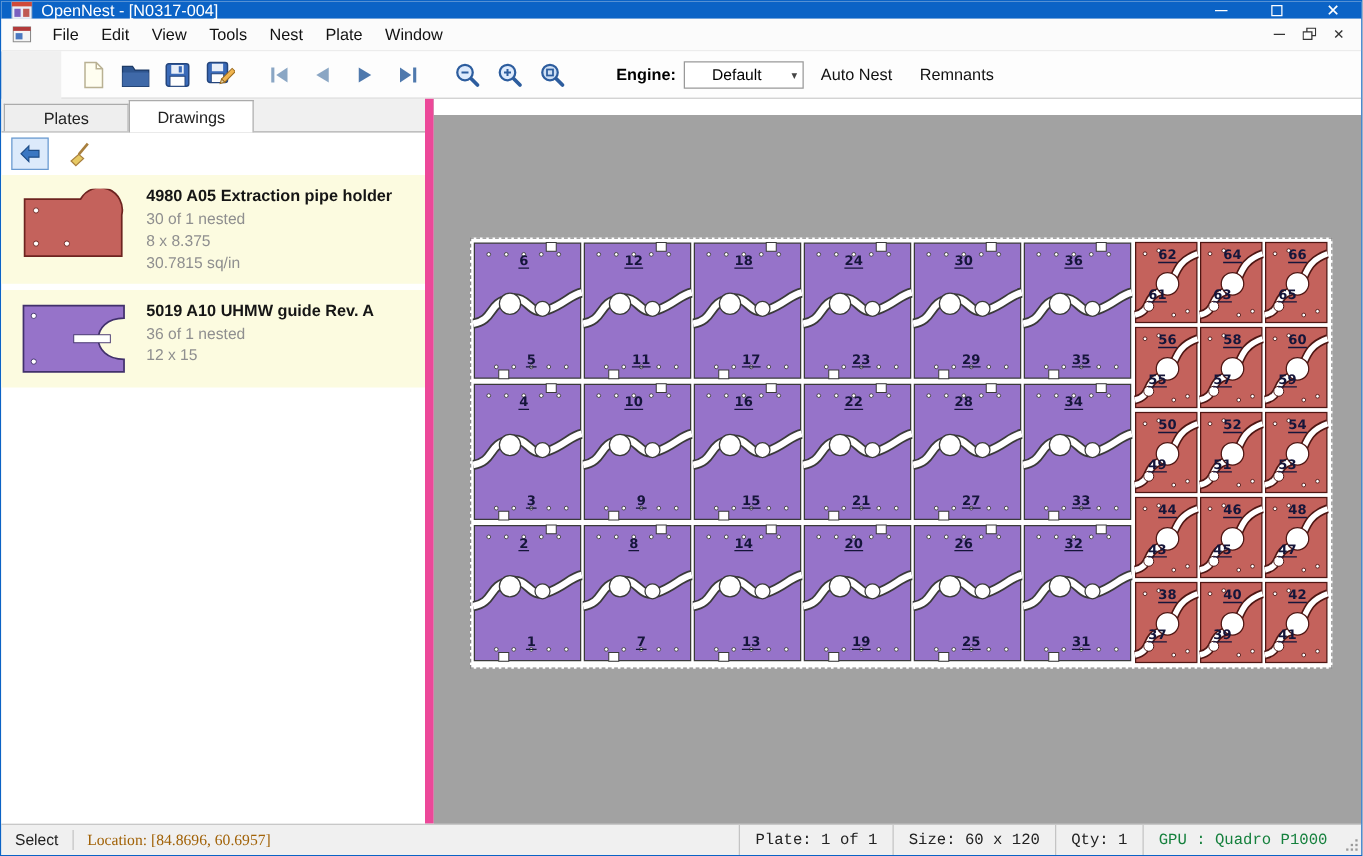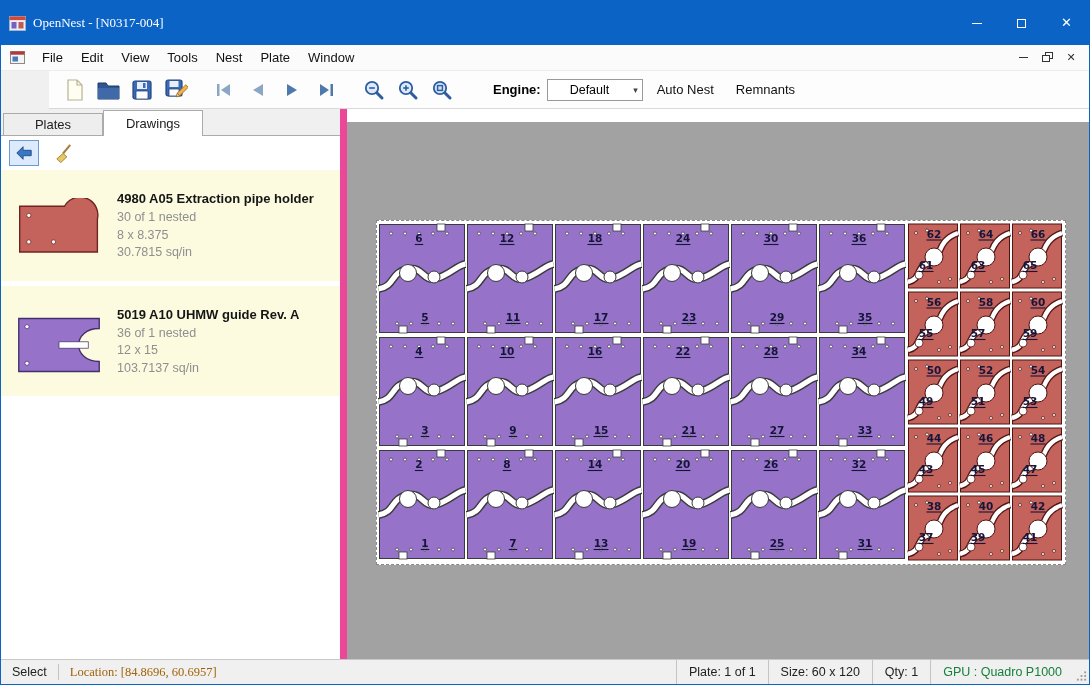--- a/index.html
+++ b/index.html
@@ -1,20 +1,20 @@
 <!DOCTYPE html>
 <html><head>
 <meta charset="utf-8">
 <style>
   html,body{margin:0;padding:0;background:#c9c9c9;}
   *{box-sizing:border-box;}
   .window{width:1090px;height:685px;border:1px solid #0b63c6;background:#f0f0f0;
     font-family:"Liberation Sans",sans-serif;display:flex;flex-direction:column;overflow:hidden;}
   
-  .titlebar{height:44px;background:#0b63c6;color:#fff;display:flex;align-items:center;flex:0 0 auto;font-family:Liberation Serif, serif;}
+  .titlebar{height:14px;background:#0b63c6;color:#fff;display:flex;align-items:center;flex:0 0 auto;}
   .app-icon{margin:0 7px 0 8px;display:flex;}
   .title-text{font-size:13px;}
   .win-btns{margin-left:auto;display:flex;height:100%;}
   .win-btn{width:45px;height:100%;display:flex;align-items:center;justify-content:center;color:#fff;font-size:13px;}
   .glyph-min{width:10px;height:1px;background:#fff;display:block;}
   .glyph-max{width:9px;height:9px;border:1px solid #fff;display:block;}
   
   .menubar{height:26px;background:#fbfbfb;border-bottom:1px solid #ececec;display:flex;align-items:center;font-size:13px;color:#111;flex:0 0 auto;}
   .mdi-doc{margin:0 8px 0 9px;display:flex;}
   .menu-item{padding:4px 9px;}
@@ -34,39 +34,39 @@
   .main{flex:1;display:flex;min-height:0;}
   .sidebar{width:346px;background:#f0f0f0;border-right:7px solid #ec4899;display:flex;flex-direction:column;}
   .tabstrip{height:26px;display:flex;align-items:flex-end;padding-left:2px;position:relative;z-index:2;}
   .tab{min-width:100px;text-align:center;font-size:13px;border:1px solid #ababab;border-bottom:none;background:#eeeeee;height:22px;line-height:22px;color:#222;}
   .tab.active{background:#fff;height:26px;line-height:25px;margin-bottom:-1px;margin-top:18px;}
   .panel{flex:1;background:#fff;border-top:1px solid #ababab;display:flex;flex-direction:column;min-height:0;}
   .panel-tools{height:34px;display:flex;align-items:center;gap:10px;padding:4px 8px;}
   .ptool{width:30px;height:26px;display:flex;align-items:center;justify-content:center;}
   .ptool.sel{border:1px solid #6a9ad0;background:#dceafb;}
   .drawing-list{display:flex;flex-direction:column;}
-  .drawing-item{display:flex;gap:8px;background:#fcfbe0;padding:19px 8px;margin-bottom:5px;align-items:flex-end;}
+  .drawing-item{display:flex;gap:8px;background:#fcfbe0;padding:7px 8px;margin-bottom:5px;}
   .thumb{width:100px;display:flex;align-items:center;justify-content:center;}
   .dmeta{flex:1;padding-top:2px;}
   .dtitle{font-weight:bold;font-size:13px;color:#151515;margin-bottom:3px;}
   .dline{font-size:12.5px;color:#8f8f8f;line-height:17.5px;}
   
   .canvas{flex:1;background:#a2a2a2;position:relative;overflow:hidden;}
   .canvas-top{position:absolute;top:0;left:0;right:0;height:13px;background:#fff;}
   .plate{position:absolute;left:29px;top:111px;width:690px;height:345px;background:#fff;border:1px dashed #888;}
   .purple-grid{position:absolute;left:1px;top:1px;display:grid;grid-template-columns:repeat(6,88px);grid-auto-rows:113px;}
   .red-grid{position:absolute;left:530px;top:1px;display:grid;grid-template-columns:repeat(3,52px);grid-auto-rows:68px;}
   .cell svg{display:block;width:100%;height:100%;}
   .pn{font:bold 10.5px "DejaVu Sans",sans-serif;}
   
   .statusbar{height:25px;background:#f0f0f0;border-top:1px solid #c8c8c8;display:flex;align-items:center;font-size:12.5px;color:#222;flex:0 0 auto;}
   .sb-item{padding:0 11px;}
   .sb-sep{width:1px;height:16px;background:#c4c4c4;}
   .sb-gray{color:#a16207;font-family:Liberation Serif, serif;}
-  .sb-right{margin-left:auto;display:flex;align-items:flex-end;height:100%;}
+  .sb-right{margin-left:auto;display:flex;align-items:flex-end;height:100%;font-family:Liberation Mono, monospace;}
   .sb-cell{border-left:1px solid #c4c4c4;padding:5px 12px;height:100%;display:flex;align-items:center;}
   .sb-grip{width:15px;height:100%;display:flex;align-items:flex-end;justify-content:flex-end;padding:2px;}
 </style>
 </head>
 <body>
 
 <div class="window">
 
   <div class="titlebar" style="background: rgb(11, 99, 198);">
     <span class="app-icon">
@@ -250,21 +250,20 @@
 <path d="M6,6 H94 V17 C64,17 64,53 94,53 V64 H6 Z" fill="#9673c9" stroke="#41306b" stroke-width="1.5"></path>
 <rect x="50" y="31.5" width="32" height="7" fill="#fff" stroke="#41306b" stroke-width="0.8"></rect>
 <circle cx="15" cy="15" r="2.3" fill="#fff" stroke="#41306b" stroke-width="0.8"></circle>
 <circle cx="15" cy="55" r="2.3" fill="#fff" stroke="#41306b" stroke-width="0.8"></circle>
                 </svg>
               </div>
             <div class="dmeta">
               <div class="dtitle">5019 A10 UHMW guide Rev. A</div>
               <div class="dline">36 of 1 nested</div>
               <div class="dline">12 x 15</div>
-              <div class="dline">103.7137 sq/in</div>
             </div>
           </div>
         </div>
       </div>
     </div>
 
     <div class="canvas">
       <div class="canvas-top"></div>
       <div class="plate">
         <div class="purple-grid">

